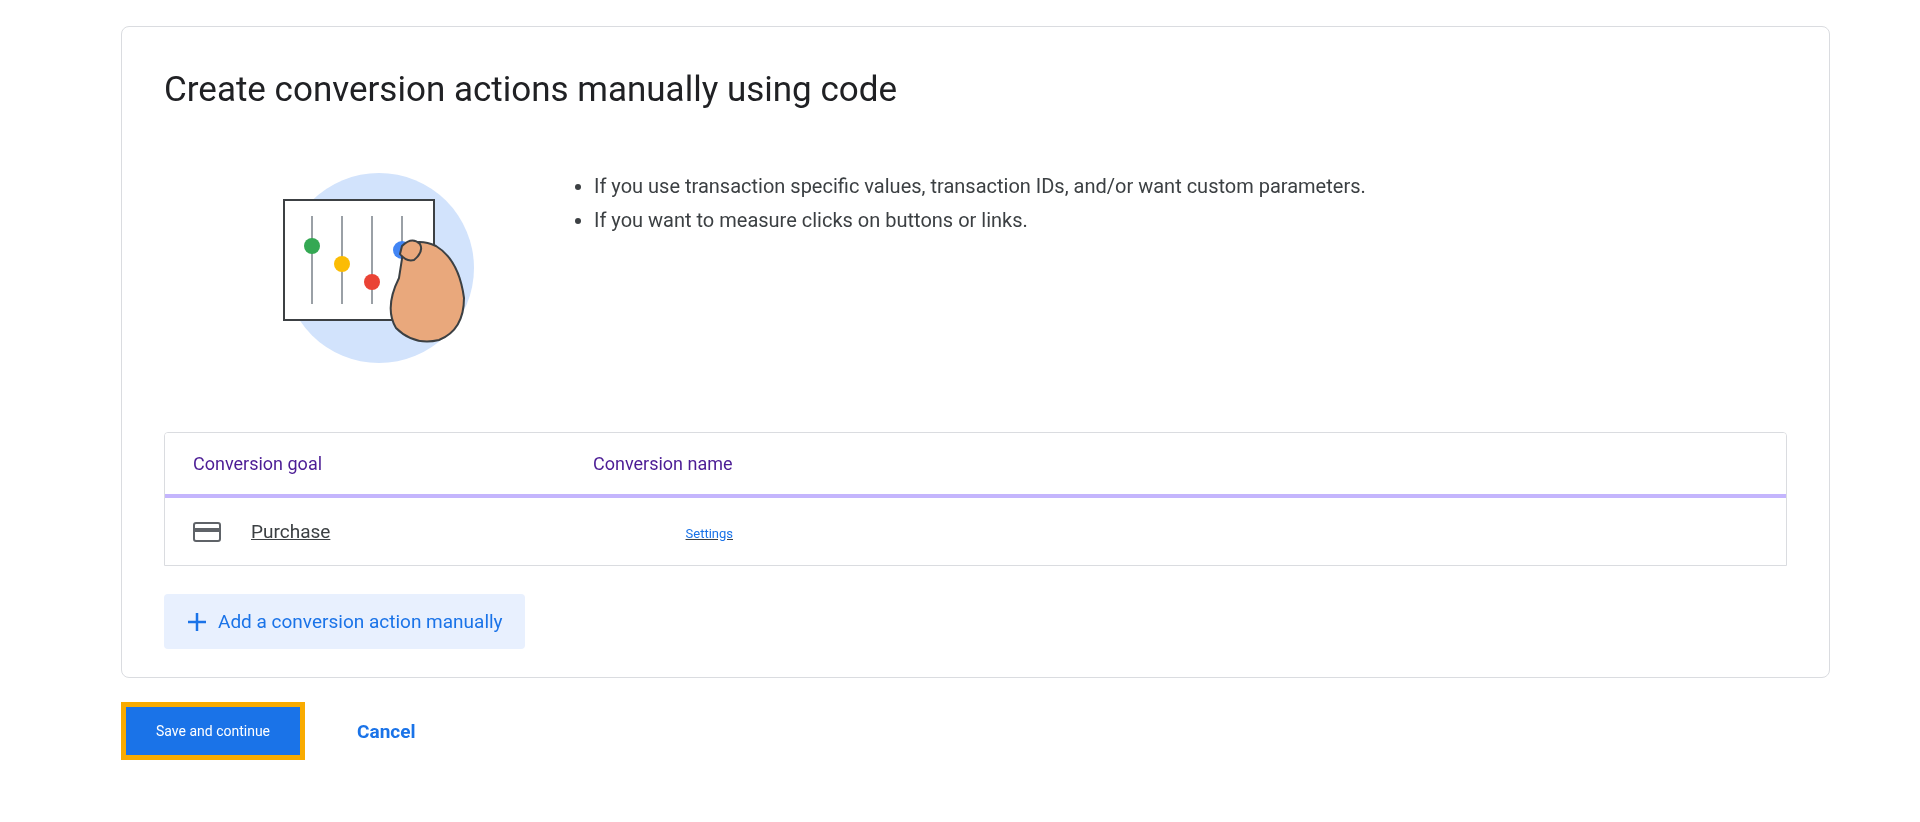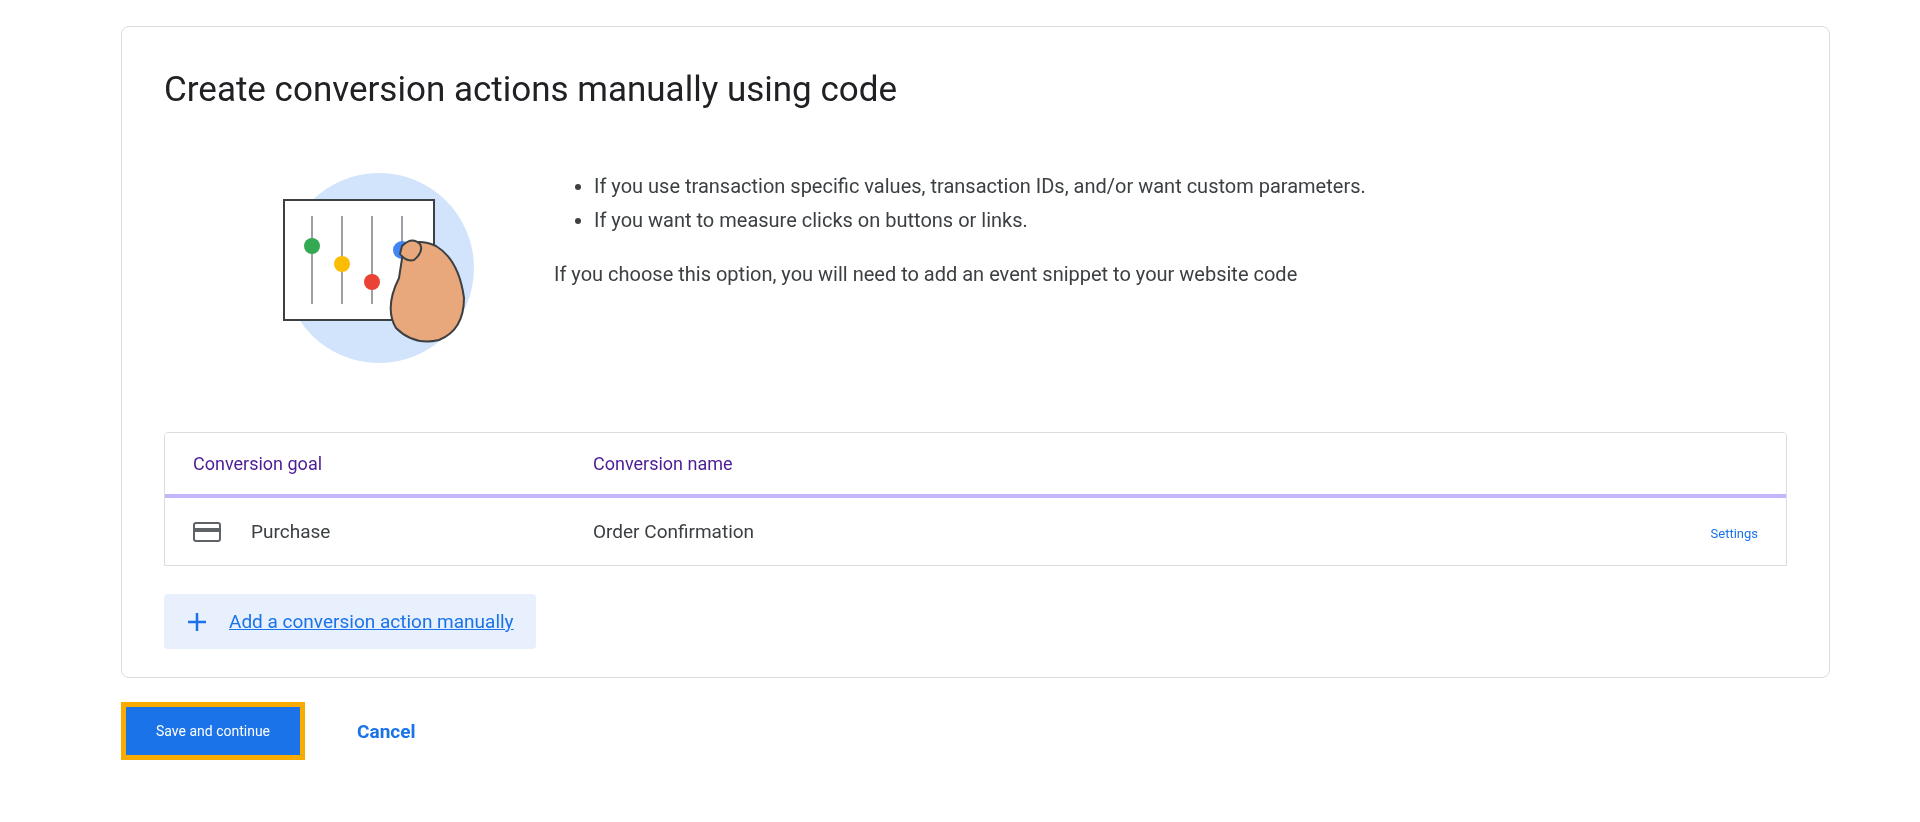--- a/index.html
+++ b/index.html
@@ -71,44 +71,44 @@
     color: #4c1d95;
   }
   .col-goal { width: 400px; display: flex; align-items: center; }
   .col-name { flex: 1 1 auto; }
   .col-action { width: 140px; text-align: right; }
   .table-row {
     display: flex;
     padding: 22px 28px;
     font-size: 19px;
     color: #3c4043;
+    text-decoration: underline;
   }
   .goal-icon {
     width: 28px; height: 20px;
     margin-right: 30px;
     flex: 0 0 auto;
   }
   .settings-link {
     color: #1a73e8;
     cursor: pointer;
     font-size: 13px;
   }
   .add-button {
     display: inline-flex;
     align-items: center;
-    gap: 21px;
+    gap: 10px;
     background: #e8f0fe;
     color: #1a73e8;
     border: none;
     padding: 16px 22px;
     font-size: 19px;
     border-radius: 4px;
     cursor: pointer;
     font-family: inherit;
-    text-decoration: underline;
   }
   .add-button .plus-icon {
     width: 22px; height: 22px;
   }
   .footer-actions {
     display: flex;
     align-items: center;
     gap: 52px;
     margin-top: 24px;
   }
@@ -158,41 +158,39 @@
           <circle cx="138" cy="82" r="9" fill="#4285f4"></circle>
           <path d="M 140 78 Q 155 70 172 78 Q 195 92 200 130 Q 200 162 175 172 Q 150 178 132 160 Q 120 140 135 110 Z" fill="#e9a87c" stroke="#3c4043" stroke-width="2"></path>
           <path d="M 138 78 Q 148 68 156 76 Q 160 84 150 92 Q 142 94 136 86 Z" fill="#e9a87c" stroke="#3c4043" stroke-width="2"></path>
         </svg>
       </div>
       <div class="desc-block">
         <ul>
           <li>If you use transaction specific values, transaction IDs, and/or want custom parameters.</li>
           <li>If you want to measure clicks on buttons or links.</li>
         </ul>
-        <div class="note">If you choose this option, you will need to add an event snippet to your website code</div>
       </div>
     </div>
 
     <div class="table">
       <div class="table-header">
         <div class="col-goal">Conversion goal</div>
         <div class="col-name">Conversion name</div>
         <div class="col-action"></div>
       </div>
       <div class="table-row">
         <div class="col-goal">
           <span class="goal-icon">
             <svg width="28" height="20" viewBox="0 0 28 20">
               <rect x="1" y="1" width="26" height="18" rx="2" fill="none" stroke="#5f6368" stroke-width="2"></rect>
               <rect x="1" y="6" width="26" height="4" fill="#5f6368"></rect>
             </svg>
           </span>
           <span>Purchase</span>
         </div>
-        <div class="col-name">Order Confirmation</div>
         <div class="col-action">
           <span class="settings-link">Settings</span>
         </div>
       </div>
     </div>
 
     <button class="add-button">
       <span class="plus-icon">
         <svg width="22" height="22" viewBox="0 0 22 22">
           <line x1="11" y1="2" x2="11" y2="20" stroke="#1a73e8" stroke-width="2.5"></line>

